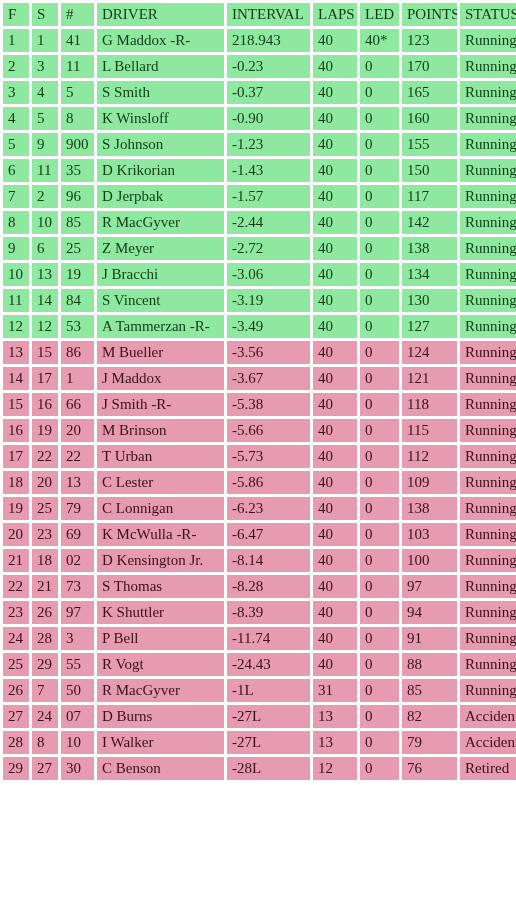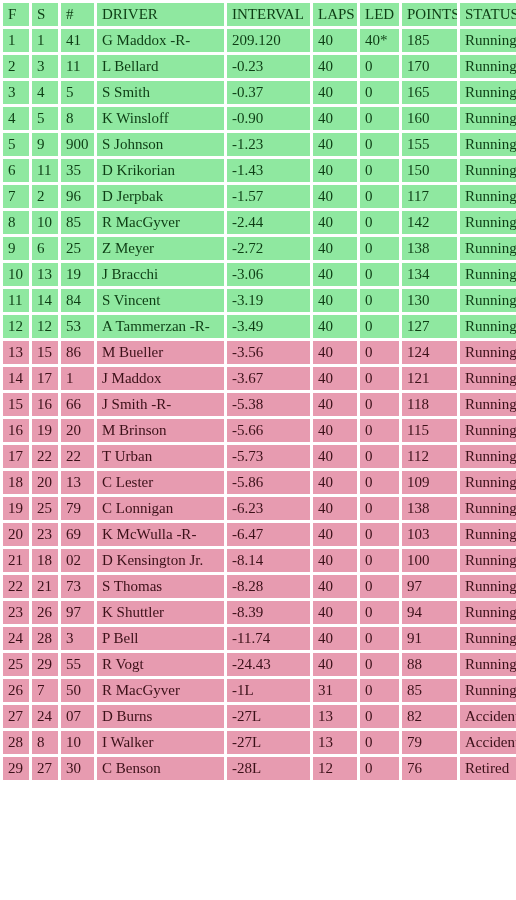--- a/index.html
+++ b/index.html
@@ -92,24 +92,24 @@
         <th>POINTS</th>
         <th>STATUS</th>
       </tr>
   </thead>
   <tbody>
       <tr class="band-green">
         <td>1</td>
         <td>1</td>
         <td>41</td>
         <td>G Maddox -R-</td>
-        <td>209.120</td>
+        <td>218.943</td>
         <td>40</td>
         <td>40*</td>
-        <td>185</td>
+        <td>123</td>
         <td>Running</td>
       </tr>
       <tr class="band-green">
         <td>2</td>
         <td>3</td>
         <td>11</td>
         <td>L Bellard</td>
         <td>-0.23</td>
         <td>40</td>
         <td>0</td>

